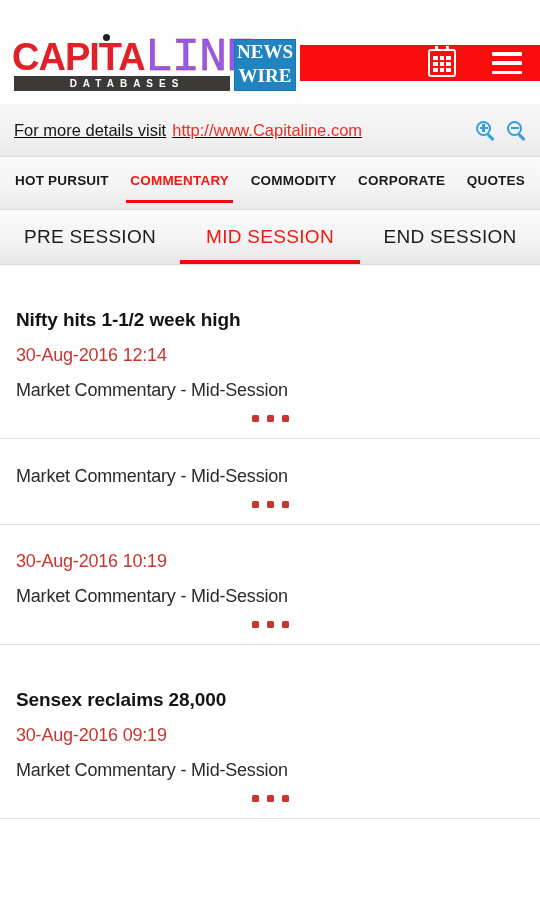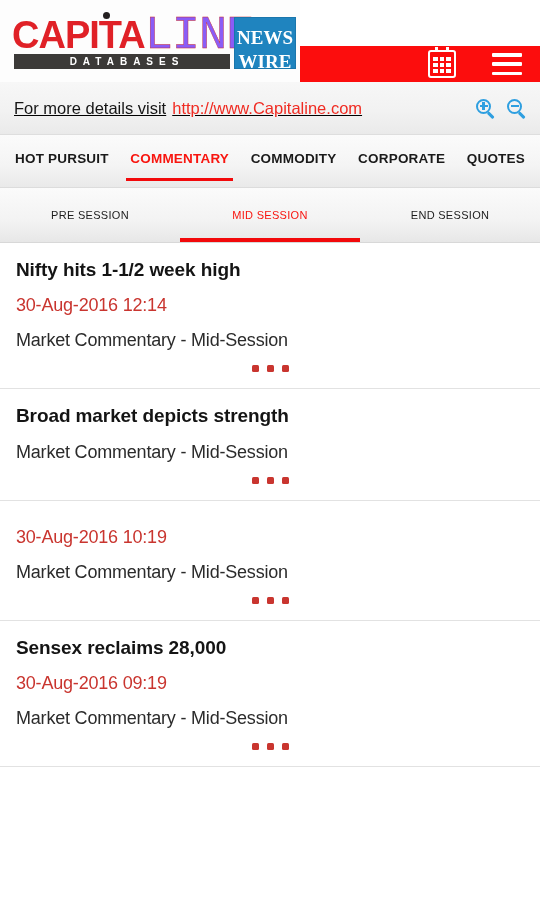--- a/index.html
+++ b/index.html
@@ -12,21 +12,22 @@
     overflow: hidden;
   }
 
   
   .header {
     position: relative;
     height: 82px;
     width: 540px;
     background: #ffffff;
     display: flex;
-    align-items: flex-end;
+    align-items: center;
+    margin-top: 22px;
   }
   .logo-zone {
     width: 300px;
     height: 82px;
     background: #fdfdfd;
     display: flex;
     align-items: center;
     justify-content: flex-start;
     padding-left: 12px;
   }
@@ -92,21 +93,21 @@
     height: 52px;
     background: #1f84bf;
     border: 1px solid #1a76ac;
     color: #ffffff;
     font-family: "Liberation Serif", serif;
     font-weight: bold;
     font-size: 19px;
     line-height: 24px;
     text-align: center;
     letter-spacing: 0px;
-    padding-top: 8px;
+    padding-top: 0;
   }
   .logo-newswire span { display: block; }
 
   .header-actions {
     flex: 1;
     background: #fc0d0d;
     display: flex;
     align-items: center;
     justify-content: flex-end;
     padding-right: 14px;
@@ -249,21 +250,21 @@
     width: 540px;
     background: linear-gradient(to bottom, #fbfbfb 0%, #f3f3f3 60%, #e7e7e7 100%);
     border-bottom: 1px solid #d8d8d8;
     display: flex;
     align-items: center;
   }
   .tab-s {
     flex: 1;
     position: relative;
     text-align: center;
-    font-size: 11px;
+    font-size: 19px;
     font-weight: normal;
     letter-spacing: 0.3px;
     color: #1c1c1c;
     cursor: pointer;
     height: 100%;
     display: flex;
     align-items: center;
     justify-content: center;
   }
   .tab-s.active { color: #f8150f; }
@@ -287,20 +288,21 @@
     border-bottom: 1px solid #e2e2e2;
     background: #ffffff;
     cursor: pointer;
   }
   .news-title {
     font-size: 19px;
     font-weight: bold;
     color: #141414;
     line-height: 26px;
     letter-spacing: -0.1px;
+    margin-top: 28px;
   }
   .news-date {
     font-size: 18px;
     color: #c9352f;
     line-height: 24px;
     margin-top: 10px;
     letter-spacing: -0.2px;
   }
   .news-cat {
     font-size: 18px;
@@ -417,21 +419,20 @@
     <div class="news-date">30-Aug-2016 12:14</div>
     <div class="news-cat">Market Commentary - Mid-Session</div>
     <div class="news-more">
         <i></i>
         <i></i>
         <i></i>
       </div>
   </div>
 
   <div class="news-item">
-    <div class="news-title">Broad market depicts strength</div>
     <div class="news-cat">Market Commentary - Mid-Session</div>
     <div class="news-more">
         <i></i>
         <i></i>
         <i></i>
       </div>
   </div>
 
   <div class="news-item">
     <div class="news-date">30-Aug-2016 10:19</div>

